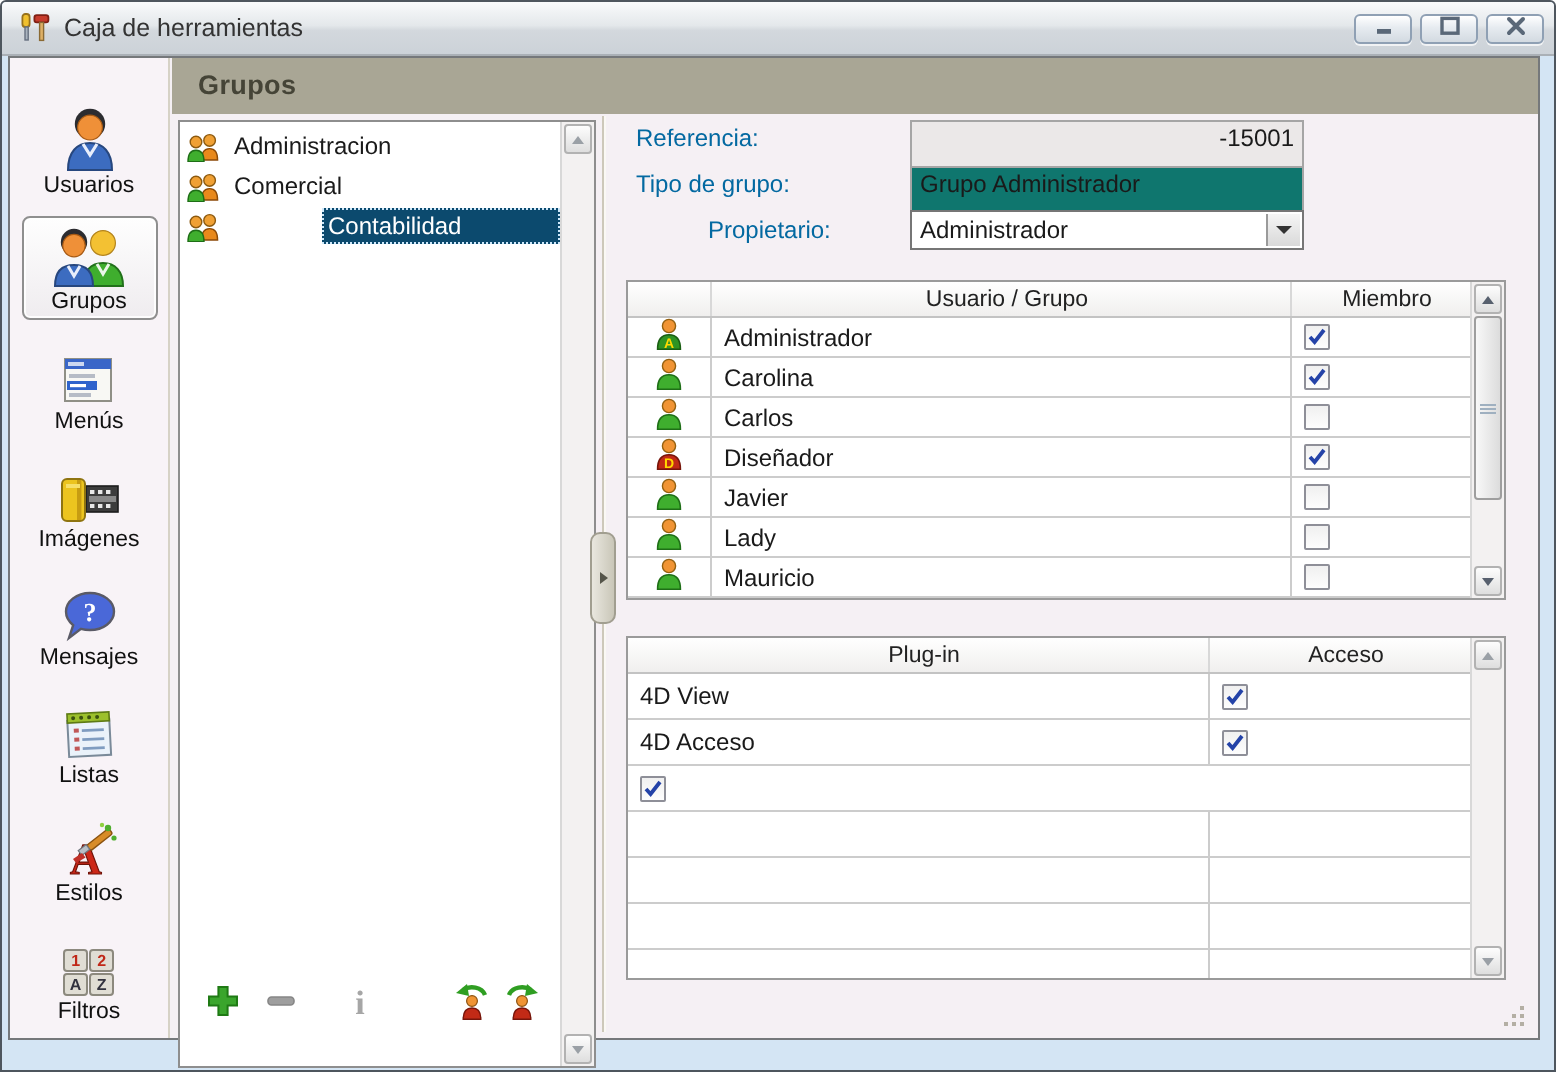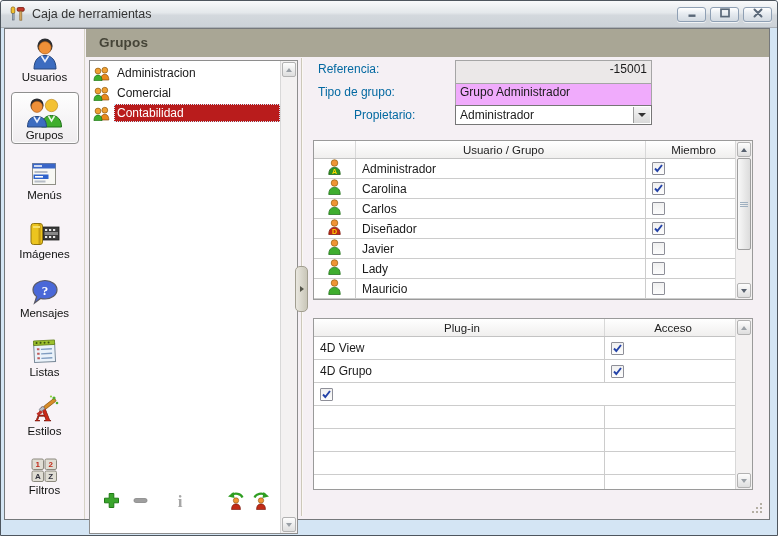--- a/index.html
+++ b/index.html
@@ -24,43 +24,43 @@
              display:flex; align-items:center; justify-content:center; cursor:default; }
 
   
   .app { position:absolute; left:3px; top:27px; width:766px; height:492px;
          background:#f5f0f4; border:1px solid #75787b; }
 
   
   .sidebar { position:absolute; left:0; top:0; width:80px; height:100%;
              background:#f8f3f7; border-right:1px solid #d6d2c6;
              display:flex; flex-direction:column; align-items:center;
-             padding-top:4px; gap:7px; }
+             padding-top:20px; gap:7px; }
   .side-item { width:68px; height:52px; display:flex; flex-direction:column;
                align-items:center; justify-content:flex-end; gap:1px; padding-bottom:2px; }
   .side-item.selected { border:1px solid #8f8f8f; border-radius:4px;
                background:linear-gradient(#fefefe,#efecef);
                box-shadow:inset 0 0 0 1px rgba(255,255,255,.85); }
   .side-icon { flex:1; display:flex; align-items:flex-end; justify-content:center; }
   .side-label { font-size:11.5px; color:#111; }
 
   
   .page-header { position:absolute; left:81px; right:0; top:0; height:28px;
                  background:#a9a695; color:#454437; font-weight:bold; font-size:13.5px;
                  line-height:28px; padding-left:13px; letter-spacing:.2px; }
 
   
   .group-list { position:absolute; left:84px; top:31px; width:209px; height:474px;
                 background:#fff; border:1px solid #8e8e8e; }
   .gl-items { position:absolute; left:0; top:0; right:17px; bottom:0; padding-top:2px; }
   .gl-item { height:20px; display:flex; align-items:center; padding-left:3px; gap:4px; }
   .gl-icon { width:17px; height:15px; flex:none; display:flex; align-items:center; }
   .glabel { flex:1; padding:2px 3px; }
-  .gl-item.selected .glabel { background:#b91c1c; color:#fff;
-                outline:1px dotted #cfe9fb; outline-offset:-1px; }
+  .gl-item.selected .glabel { background:#0c4a6e; color:#fff;
+                outline:1px dotted #cfe9fb; outline-offset:-1px;margin-left:47px; }
 
   
   .scrollbar { position:absolute; right:0; top:0; bottom:0; width:17px;
                background:#f3f1f1; border-left:1px solid #d8d8d8; }
   .sb-btn { position:absolute; left:1px; right:1px; height:15px;
             background:linear-gradient(#fdfdfd,#dedede); border:1px solid #b2b2b2;
             border-radius:2px; display:flex; align-items:center; justify-content:center; }
   .sb-btn.up { top:1px; } .sb-btn.down { bottom:1px; }
   .arr-up { width:0; height:0; border-left:3.5px solid transparent;
             border-right:3.5px solid transparent; border-bottom:4.5px solid #57606e; }
@@ -81,21 +81,21 @@
                   border-radius:5px; display:flex; align-items:center; justify-content:center; }
   .split-arrow { width:0; height:0; border-top:3.5px solid transparent;
                  border-bottom:3.5px solid transparent; border-left:4.5px solid #55554a; }
 
   
   .flabel { position:absolute; left:313px; font-size:12px; color:#0369a1; }
   .f-ref-label  { top:33px; } .f-tipo-label { top:56px; } .f-prop-label { top:79px;margin-left:36px; }
   .ffield { position:absolute; left:450px; width:197px; height:27px; font-size:12px;
             line-height:15px; padding:1px 4px 0; }
   .f-ref  { top:31px; background:#ebe8e8; border:1px solid #a5a5a5; text-align:right; }
-  .f-tipo { top:54px; background:#f0abfc; border:1px solid #a5a5a5; }
+  .f-tipo { top:54px; background:#0f766e; border:1px solid #a5a5a5; }
   .f-combo { top:76px; height:20px; background:#fff; border:1px solid #767676;
              padding-top:2px; }
   .combo-btn { position:absolute; right:1px; top:1px; bottom:1px; width:17px;
                background:linear-gradient(#f5f5f5,#d9d9d9); border-left:1px solid #9a9a9a;
                display:flex; align-items:center; justify-content:center; }
   .combo-arrow { width:0; height:0; border-left:4px solid transparent;
                  border-right:4px solid transparent; border-top:4.5px solid #333; }
 
   
   .data-table { position:absolute; background:#fff; border:1px solid #9a9a9a; }
@@ -523,21 +523,21 @@
               <div class="cell c-pname">4D View</div>
               <div class="cell c-access">
                 <span class="cb">
                   <svg width="11" height="11" viewBox="0 0 11 11">
                     <path d="M2 5.5 L4.3 8 L9 2" fill="none" stroke="#2443a8" stroke-width="1.9"></path>
                   </svg>
                 </span>
               </div>
             </div>
             <div class="dt-row p-row">
-              <div class="cell c-pname">4D Grupo</div>
+              <div class="cell c-pname">4D Acceso</div>
               <div class="cell c-access">
                 <span class="cb">
                   <svg width="11" height="11" viewBox="0 0 11 11">
                     <path d="M2 5.5 L4.3 8 L9 2" fill="none" stroke="#2443a8" stroke-width="1.9"></path>
                   </svg>
                 </span>
               </div>
             </div>
             <div class="dt-row p-row">
               <div class="cell c-access">

